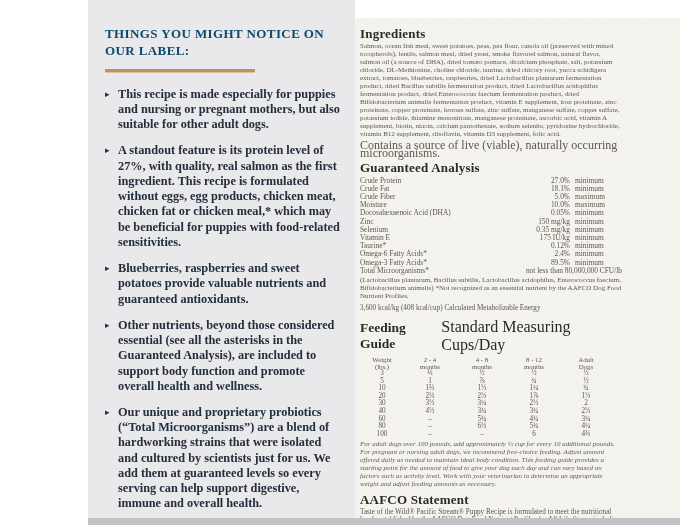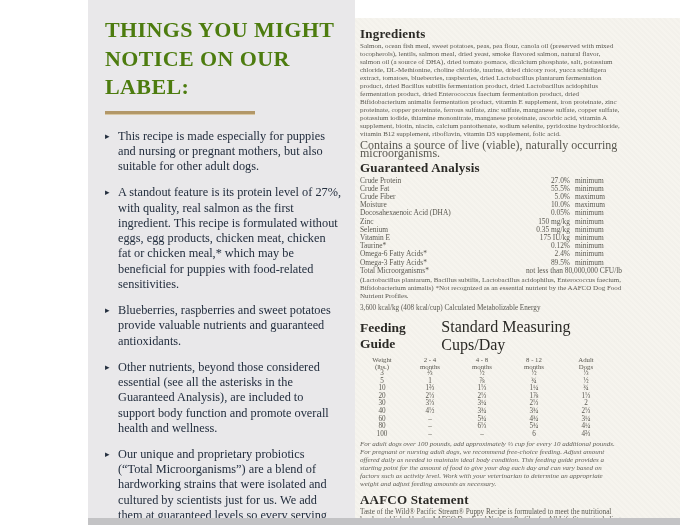--- a/index.html
+++ b/index.html
@@ -2,28 +2,28 @@
 <html><head>
 <meta charset="utf-8">
 <style>
   html,body{margin:0;padding:0;background:#ffffff;}
   .page{position:relative;width:700px;height:525px;background:#ffffff;overflow:hidden;
         font-family:"Liberation Serif",serif;}
   
   .left-panel{position:absolute;left:88px;top:0;width:267px;height:518px;
               background:#e9e8ea;color:#232e3e;box-sizing:border-box;
               padding:16px 14px 0 17px;}
-  .left-title{font-size:22px;font-weight:bold;line-height:1.3;letter-spacing:.4px;
-              margin:0 0 9px 0;color:#4d7c0f;}
+  .left-title{font-size:13px;font-weight:bold;line-height:1.3;letter-spacing:.4px;
+              margin:10px 0 9px 0;color:#0c4a6e;}
   .left-divider{width:150px;height:3px;background:#b29768;border-bottom:1px solid #d9c7a3;
                 margin:0 0 14px 0;}
   .bullet-list{list-style:none;margin:0;padding:0;}
   .bullet-item{display:flex;margin:0 0 11px 0;font-size:12.3px;line-height:1.24;}
   .bullet-tri{flex:0 0 13px;font-size:9px;line-height:15px;color:#232e3e;}
-  .bullet-txt{flex:1;}
+  .bullet-txt{flex:1;font-weight:bold;}
   
   .right-panel{position:absolute;left:355px;top:18px;width:325px;height:518px;
                background:#f6f4ee;box-sizing:border-box;color:#55534c;
                padding:9px 58px 0 5px;
                background-image:repeating-linear-gradient(45deg,rgba(0,0,0,0.012) 0 2px,rgba(255,255,255,0) 2px 4px);}
   .sec-head{font-size:13px;font-weight:bold;color:#2b2a26;letter-spacing:.2px;
             margin:0 0 1px 0;line-height:1.1;}
   .ing-text{font-size:7px;line-height:8px;margin:0;text-align:left;color:#5a5850;}
   .ing-note{font-size:12px;line-height:8px;margin:3px 0 4px 0;color:#5a5850;}
   .ga{margin:1px 0 0 0;}
@@ -88,21 +88,21 @@
 
     <h2 class="sec-head">Guaranteed Analysis</h2>
     <div class="ga">
       <div class="ga-row">
           <span class="ga-name">Crude Protein</span>
           <span class="ga-val">27.0%</span>
           <span class="ga-qual">minimum</span>
         </div>
       <div class="ga-row">
           <span class="ga-name">Crude Fat</span>
-          <span class="ga-val">55.5%</span>
+          <span class="ga-val">18.1%</span>
           <span class="ga-qual">minimum</span>
         </div>
       <div class="ga-row">
           <span class="ga-name">Crude Fiber</span>
           <span class="ga-val">5.0%</span>
           <span class="ga-qual">maximum</span>
         </div>
       <div class="ga-row">
           <span class="ga-name">Moisture</span>
           <span class="ga-val">10.0%</span>

